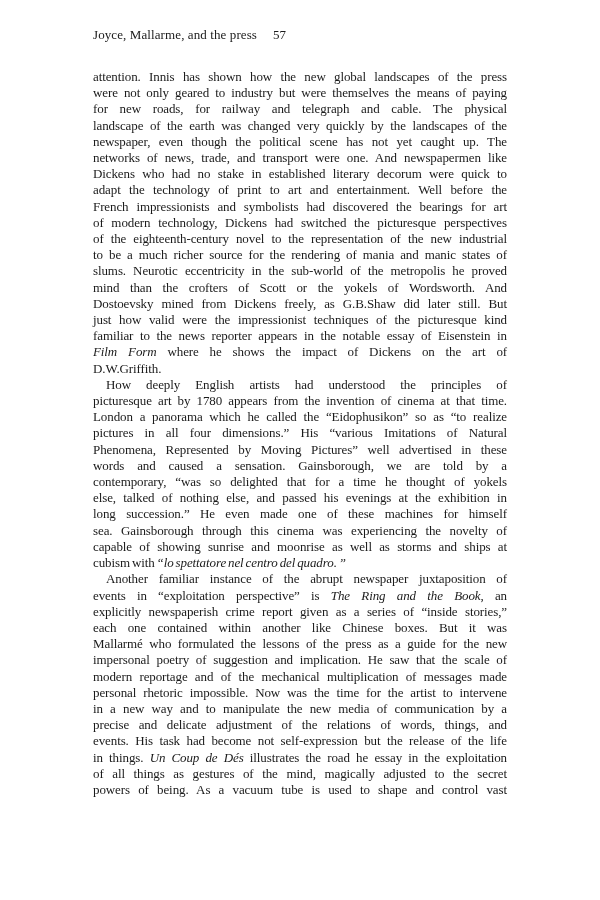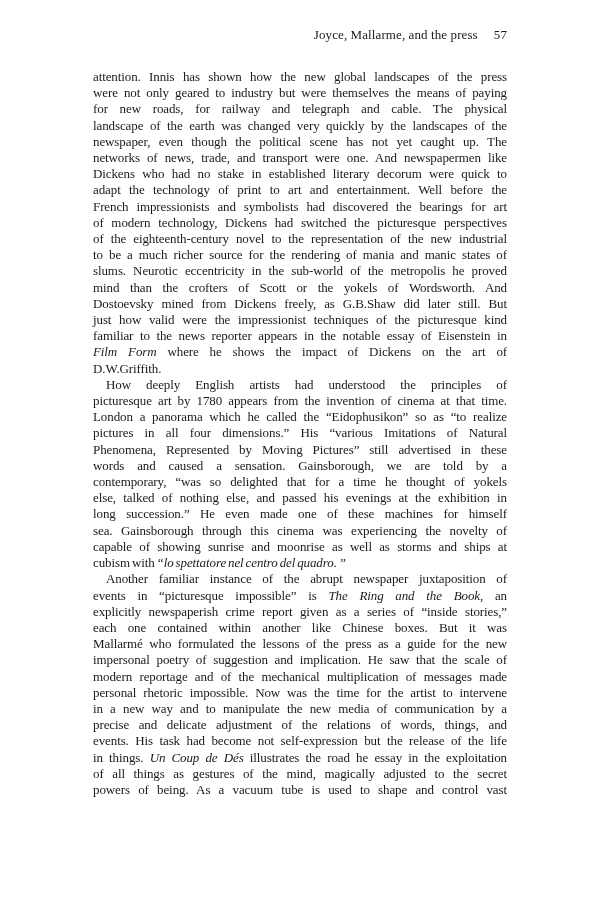--- a/index.html
+++ b/index.html
@@ -11,21 +11,21 @@
   .page {
     position: relative;
     width: 600px; height: 900px;
     background: #ffffff;
     color: #1a1a1a;
     overflow: hidden;
   }
   .running-head {
     position: absolute;
     top: 27px; left: 93px; width: 414px;
-    text-align: right;
+    text-align: left;
     font-size: 13px;
     letter-spacing: 0.1px;
     white-space: nowrap;
   }
   .running-head .page-number { margin-left: 16px; }
   .body-text {
     position: absolute;
     top: 69px; left: 93px; width: 414px;
     font-size: 13px;
     line-height: 16.2px;
@@ -68,32 +68,32 @@
         <div class="line"><span>just how valid were the impressionist techniques of the picturesque kind</span></div>
         <div class="line"><span>familiar to the news reporter appears in the notable essay of Eisenstein in</span></div>
         <div class="line"><span class="italic">Film Form</span><span> where he shows the impact of Dickens on the art of</span></div>
         <div class="line flush"><span>D.W.Griffith.</span></div>
       </div>
       <div class="paragraph">
         <div class="line indent"><span>How deeply English artists had understood the principles of</span></div>
         <div class="line"><span>picturesque art by 1780 appears from the invention of cinema at that time.</span></div>
         <div class="line"><span>London a panorama which he called the “Eidophusikon” so as “to realize</span></div>
         <div class="line"><span>pictures in all four dimensions.” His “various Imitations of Natural</span></div>
-        <div class="line"><span>Phenomena, Represented by Moving Pictures” still advertised in these</span></div>
+        <div class="line"><span>Phenomena, Represented by Moving Pictures” well advertised in these</span></div>
         <div class="line"><span>words and caused a sensation. Gainsborough, we are told by a</span></div>
         <div class="line"><span>contemporary, “was so delighted that for a time he thought of yokels</span></div>
         <div class="line"><span>else, talked of nothing else, and passed his evenings at the exhibition in</span></div>
         <div class="line"><span>long succession.” He even made one of these machines for himself</span></div>
         <div class="line"><span>sea. Gainsborough through this cinema was experiencing the novelty of</span></div>
         <div class="line"><span>capable of showing sunrise and moonrise as well as storms and ships at</span></div>
         <div class="line flush"><span>cubism with </span><span class="italic">“lo spettatore nel centro del quadro. ”</span></div>
       </div>
       <div class="paragraph">
         <div class="line indent"><span>Another familiar instance of the abrupt newspaper juxtaposition of</span></div>
-        <div class="line"><span>events in “picturesque impossible” is </span><span class="italic">The Ring and the Book</span><span>, an</span></div>
+        <div class="line"><span>events in “exploitation perspective” is </span><span class="italic">The Ring and the Book</span><span>, an</span></div>
         <div class="line"><span>explicitly newspaperish crime report given as a series of “inside stories,”</span></div>
         <div class="line"><span>each one contained within another like Chinese boxes. But it was</span></div>
         <div class="line"><span>Mallarmé who formulated the lessons of the press as a guide for the new</span></div>
         <div class="line"><span>impersonal poetry of suggestion and implication. He saw that the scale of</span></div>
         <div class="line"><span>modern reportage and of the mechanical multiplication of messages made</span></div>
         <div class="line"><span>personal rhetoric impossible. Now was the time for the artist to intervene</span></div>
         <div class="line"><span>in a new way and to manipulate the new media of communication by a</span></div>
         <div class="line"><span>precise and delicate adjustment of the relations of words, things, and</span></div>
         <div class="line"><span>events. His task had become not self-expression but the release of the life</span></div>
         <div class="line"><span>in things. </span><span class="italic">Un Coup de Dés</span><span> illustrates the road he essay in the exploitation</span></div>

